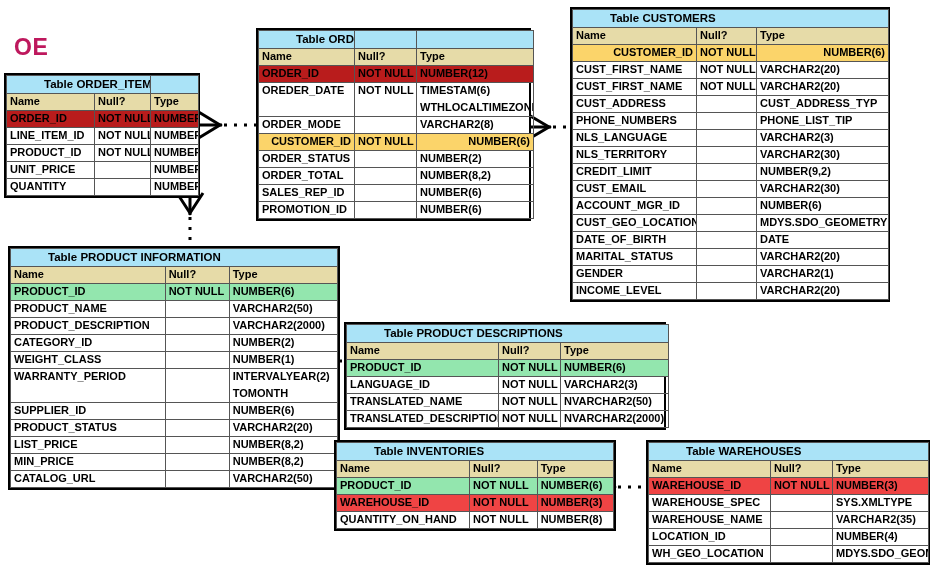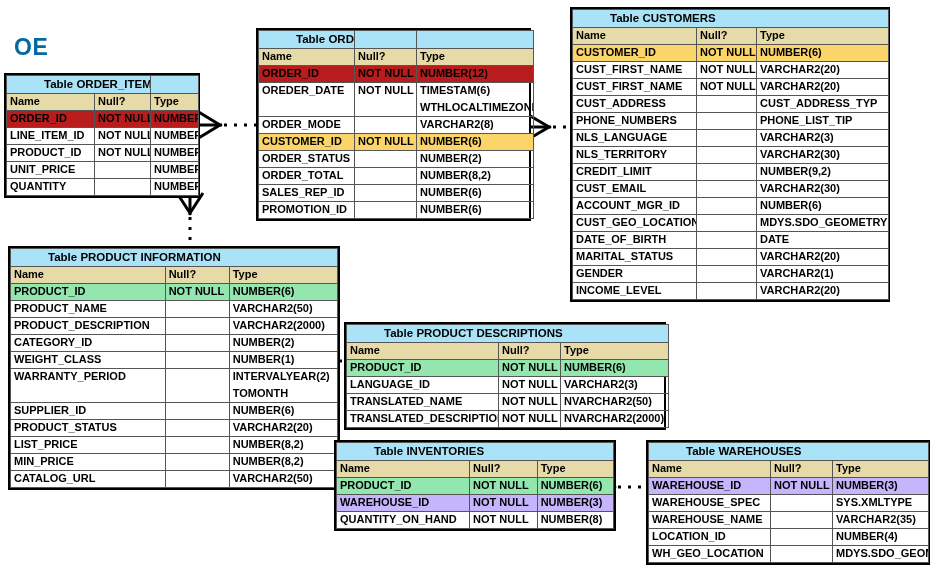--- a/index.html
+++ b/index.html
@@ -14,21 +14,21 @@
 
   
   #links{position:absolute;left:0;top:0;width:938px;height:565px;pointer-events:none;}
 
   
   .schema-label{
     position:absolute;
     font-size:23px;
     font-weight:bold;
     letter-spacing:.5px;
-    color:#0369a1;
+    color:#be185d;
     font-family:"Liberation Sans", sans-serif;
   }
 
   
   .entity{
     position:absolute;
     border:2px solid #000;
     background:#fff;
     box-sizing:border-box;
   }
@@ -54,23 +54,23 @@
     font-size:11.5px;
     height:18px;
     padding-left:37px;
   }
   .col-row td{
     background:#e6dba8;
     height:17px;
   }
   
   .k-pink td{background:#b91c1c;}
-  .k-gold td{background:#fbd46a;}
+  .k-gold td{background:#fbd46a;text-align:right;}
   .k-green td{background:#93e6ae;}
-  .k-cyan  td{background:#c4b5fd;}
+  .k-cyan  td{background:#ef4444;}
   .cont td{border-top:none;}
   .cont-src td{border-bottom:none;}
 </style>
 </head>
 <body>
 
 <div id="canvas">
 
   <svg id="links" viewBox="0 0 938 565">
 

